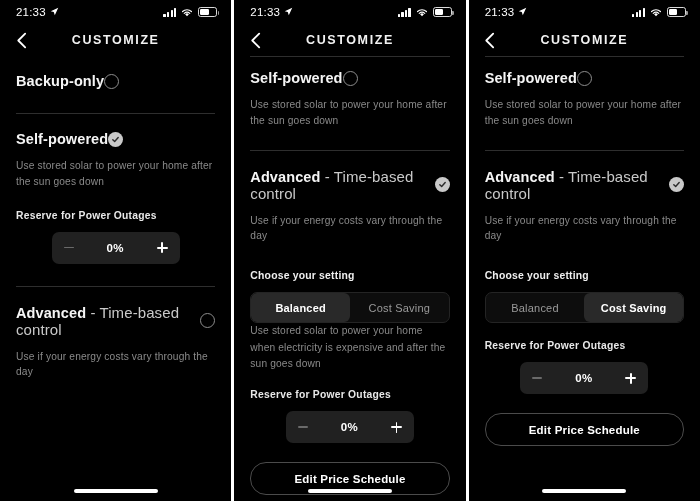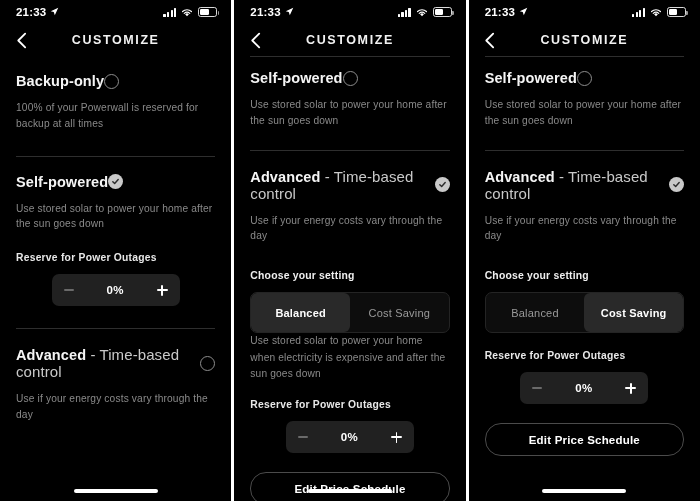--- a/index.html
+++ b/index.html
@@ -29,21 +29,21 @@
   .statusbar {
     height: 24px;
     flex: 0 0 24px;
     display: flex;
     align-items: center;
     justify-content: space-between;
     padding: 0 14px 0 16px;
     color: #ffffff;
   }
   .status-left { display: flex; align-items: center; gap: 4px; }
-  .status-time { font-size: 11.5px; font-weight: bold; letter-spacing: .2px; }
+  .status-time { font-size: 11.5px; font-weight: normal; letter-spacing: .2px; }
   .loc-arrow { width: 9px; height: 9px; position: relative; top: -1px; }
   .status-right { display: flex; align-items: center; gap: 5px; }
   .bars { display: flex; align-items: flex-end; gap: 1.4px; height: 9px; }
   .bars i { display:block; width: 2.2px; background:#ffffff; border-radius:.5px; }
   .bars i:nth-child(1){height:3px}
   .bars i:nth-child(2){height:5px}
   .bars i:nth-child(3){height:7px}
   .bars i:nth-child(4){height:9px}
   .wifi { width: 12px; height: 9px; }
   .batt {
@@ -130,21 +130,21 @@
     content:""; position:absolute; background:#ffffff; border-radius:1px;
   }
   .stepper .plus::before { left:0; top:4.7px; width:11px; height:1.7px; }
   .stepper .plus::after  { top:0; left:4.7px; height:11px; width:1.7px; }
   .stepper .val { font-size: 11.5px; font-weight: bold; color: #ffffff; letter-spacing: .3px; }
 
   
   .seg-label { font-size: 10.4px; font-weight: bold; color: #efefef; margin-top: 26px; letter-spacing: .2px; }
   .segmented {
     margin-top: 11px; display: flex;
-    height: 41px; border-radius: 7px; overflow: hidden;
+    height: 31px; border-radius: 7px; overflow: hidden;
     background: #0d0d0d; border: 1px solid #242424;
   }
   .seg {
     flex: 1 1 50%;
     display: flex; align-items: center; justify-content: center;
     font-size: 11px; letter-spacing: .2px;
   }
   .seg.on { background: #292929; color: #ffffff; font-weight: bold; border-radius: 6px; }
   .seg.off { background: transparent; color: #9a9a9a; font-weight: normal; }
 
@@ -206,21 +206,20 @@
       </div>
       <div class="nav-title">CUSTOMIZE</div>
     </div>
 
     <div class="content">
 
       <div class="mode-row">
         <div class="mode-title">Backup-only</div>
         <div class="radio-off"></div>
       </div>
-      <div class="mode-desc">100% of your Powerwall is reserved for backup at all times</div>
 
       <div style="height:24px"></div>
       <div class="rule"></div>
 
       <div class="mode-row">
         <div class="mode-title">Self-powered</div>
         <div class="radio-on">
           <svg viewBox="0 0 12 12">
             <path d="M2.4 6.2 L4.9 8.7 L9.6 3.4" stroke="#2b2b2b" stroke-width="1.9" fill="none" stroke-linecap="round" stroke-linejoin="round"></path>
           </svg>

